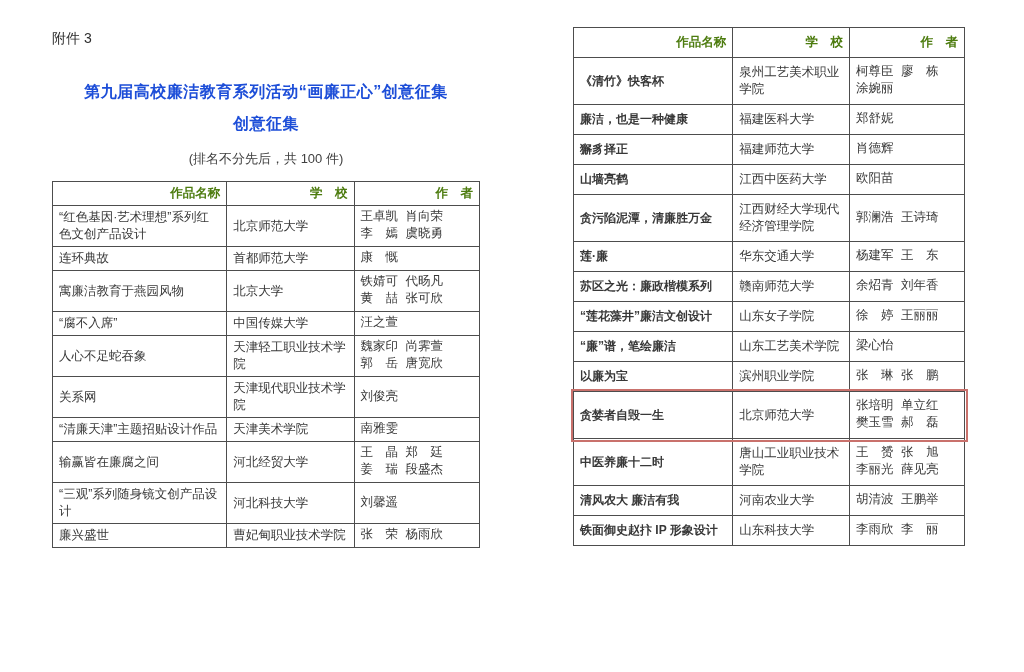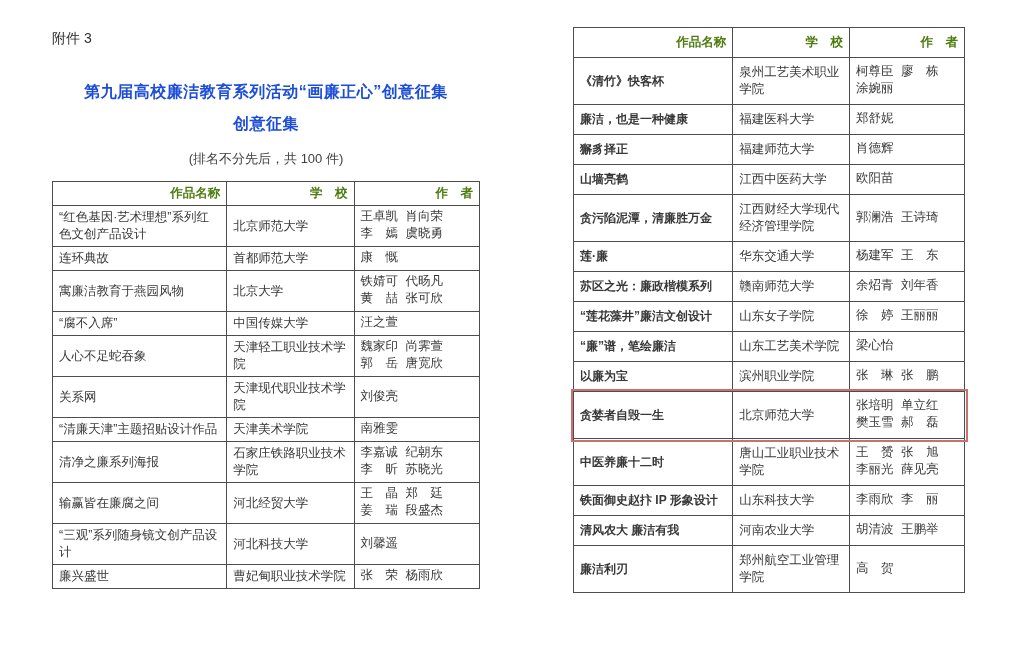--- a/index.html
+++ b/index.html
@@ -133,26 +133,20 @@
             <td class="title-cell">关系网</td>
             <td class="school-cell">天津现代职业技术学院</td>
             <td class="authors-cell">刘俊亮</td>
           </tr>
           <tr>
             <td class="title-cell">“清廉天津”主题招贴设计作品</td>
             <td class="school-cell">天津美术学院</td>
             <td class="authors-cell">南雅雯</td>
           </tr>
           <tr>
-            <td class="title-cell">清净之廉系列海报</td>
-            <td class="school-cell">石家庄铁路职业技术学院</td>
-            <td class="authors-cell">李嘉诚 纪朝东
-李　昕 苏晓光</td>
-          </tr>
-          <tr>
             <td class="title-cell">输赢皆在廉腐之间</td>
             <td class="school-cell">河北经贸大学</td>
             <td class="authors-cell">王　晶 郑　廷
 姜　瑞 段盛杰</td>
           </tr>
           <tr>
             <td class="title-cell">“三观”系列随身镜文创产品设计</td>
             <td class="school-cell">河北科技大学</td>
             <td class="authors-cell">刘馨遥</td>
           </tr>
@@ -232,31 +226,26 @@
             <td class="authors-cell">张培明 单立红
 樊玉雪 郝　磊</td>
           </tr>
           <tr>
             <td class="title-cell">中医养廉十二时</td>
             <td class="school-cell">唐山工业职业技术学院</td>
             <td class="authors-cell">王　赟 张　旭
 李丽光 薛见亮</td>
           </tr>
           <tr>
+            <td class="title-cell">清风农大 廉洁有我</td>
+            <td class="school-cell">河南农业大学</td>
+            <td class="authors-cell">胡清波 王鹏举</td>
+          </tr>
+          <tr>
             <td class="title-cell">铁面御史赵抃 IP 形象设计</td>
             <td class="school-cell">山东科技大学</td>
             <td class="authors-cell">李雨欣 李　丽</td>
           </tr>
-          <tr>
-            <td class="title-cell">清风农大 廉洁有我</td>
-            <td class="school-cell">河南农业大学</td>
-            <td class="authors-cell">胡清波 王鹏举</td>
-          </tr>
-          <tr>
-            <td class="title-cell">廉洁利刃</td>
-            <td class="school-cell">郑州航空工业管理学院</td>
-            <td class="authors-cell">高　贺</td>
-          </tr>
         </tbody>
       </table>
   </div>
 
 </div>
 
 </body></html>

